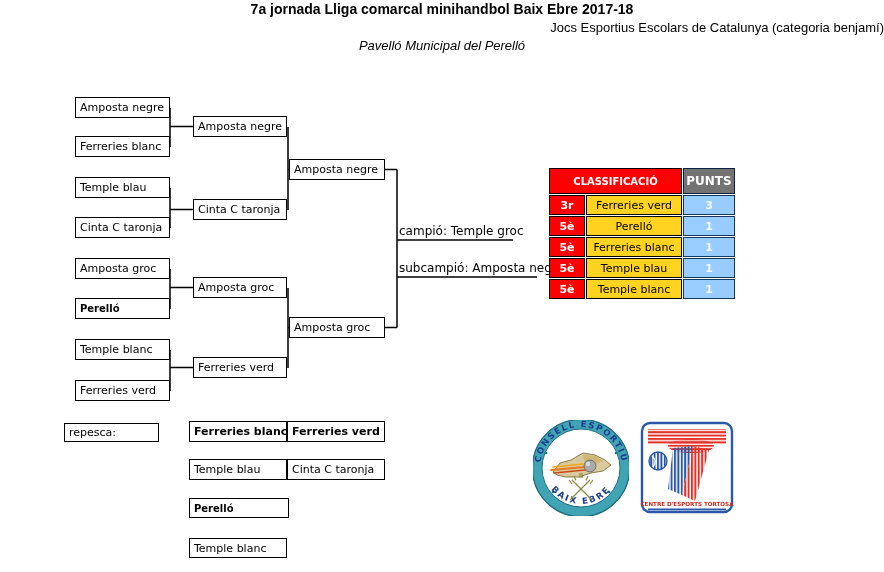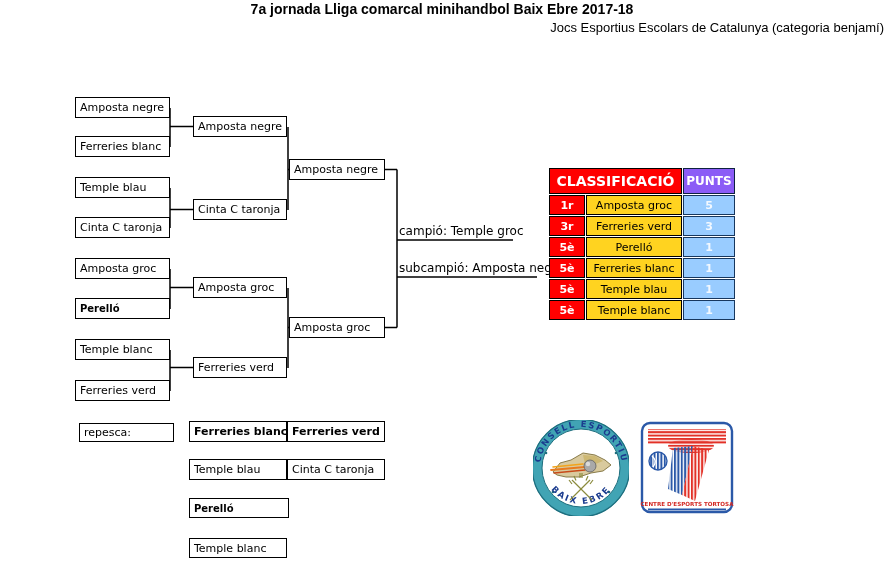--- a/index.html
+++ b/index.html
@@ -22,41 +22,42 @@
   .bx.w2 { width:94px; }
   .bx.w3 { width:96px; }
   .bx.bold { font-weight:bold; }
   .bx.small { font-size:10px; font-weight:bold; }
   #lines { position:absolute; left:0; top:0; pointer-events:none; }
   .champ-label { position:absolute; font-size:12px; white-space:nowrap; color:#000; }
   
   #standings { position:absolute; left:548px; top:167px; border-collapse:separate;
                border-spacing:1px; }
   #standings td { text-align:center; vertical-align:middle; }
-  #standings .hd-red  { background:#FF0000; color:#fff; font-weight:bold; font-size:14px;
+  #standings .hd-red  { background:#FF0000; color:#fff; font-weight:bold; font-size:10px;
                         border:1.5px solid #000; height:26px; }
-  #standings .hd-navy { background:#8b5cf6; color:#fff; font-weight:bold; font-size:12px;
+  #standings .hd-navy { background:#737373; color:#fff; font-weight:bold; font-size:12px;
                         border:1.5px solid #0d2240; }
   #standings .rank { background:#FF0000; color:#fff; font-weight:bold; font-size:11px;
                      border:1.5px solid #000; width:36px; height:20px; }
   #standings .team { background:#FFD320; color:#000; font-size:11px;
                      border:1.5px solid #000; width:96px; }
   #standings .pts  { background:#99CCFF; color:#f2f8ff; font-weight:bold; font-size:11px;
                      border:1.5px solid #17375E; width:52px; }
   
   .logo { position:absolute; }
 </style>
 </head>
 <body>
 
 <div id="canvas">
 
   <div id="titles">
     <div class="t1">7a jornada Lliga comarcal minihandbol Baix Ebre 2017-18</div>
     <div class="t2">Jocs Esportius Escolars de Catalunya (categoria benjamí)</div>
+    <div class="t3">Pavelló Municipal del Perelló</div>
   </div>
 
   <svg id="lines" width="884" height="572">
     <g stroke="#000" stroke-width="1.5" fill="none">
 
       <path d="M170,108 V147 M170,126.5 H193"></path>
       <path d="M170,188 V228 M170,209.5 H193"></path>
       <path d="M170,269 V309 M170,287.5 H193"></path>
       <path d="M170,350 V391 M170,367.5 H193"></path>
 
@@ -83,38 +84,33 @@
   <div class="bx w2" style="left:193px; top:199px;">Cinta C taronja</div>
   <div class="bx w2" style="left:193px; top:277px;">Amposta groc</div>
   <div class="bx w2" style="left:193px; top:357px;">Ferreries verd</div>
 
   <div class="bx w3" style="left:289px; top:159px;">Amposta negre</div>
   <div class="bx w3" style="left:289px; top:317px;">Amposta groc</div>
 
   <div class="champ-label" style="left:399px; top:224px;">campió: Temple groc</div>
   <div class="champ-label" style="left:399px; top:261px;">subcampió: Amposta negre</div>
 
-  <div class="bx w1" style="left:79px; top:423px; height:19px;">repesca:</div>
+  <div class="bx w1" style="left:64px; top:423px; height:19px;">repesca:</div>
   <div class="bx bold" style="left:189px; top:421px; width:98px;">Ferreries blanc</div>
   <div class="bx bold" style="left:287px; top:421px; width:98px;">Ferreries verd</div>
   <div class="bx" style="left:189px; top:459px; width:98px;">Temple blau</div>
   <div class="bx" style="left:287px; top:459px; width:98px;">Cinta C taronja</div>
   <div class="bx small" style="left:189px; top:498px; width:100px; height:20px;">Perelló</div>
   <div class="bx" style="left:189px; top:538px; width:98px; height:20px;">Temple blanc</div>
 
   <table id="standings">
     <tbody>
         <tr>
       <td colspan="2" class="hd-red">CLASSIFICACIÓ</td>
       <td class="hd-navy">PUNTS</td>
-    </tr>
-    <tr>
-      <td class="rank">1r</td>
-      <td class="team">Amposta groc</td>
-      <td class="pts">5</td>
     </tr>
     <tr>
       <td class="rank">3r</td>
       <td class="team">Ferreries verd</td>
       <td class="pts">3</td>
     </tr>
     <tr>
       <td class="rank">5è</td>
       <td class="team">Perelló</td>
       <td class="pts">1</td>

